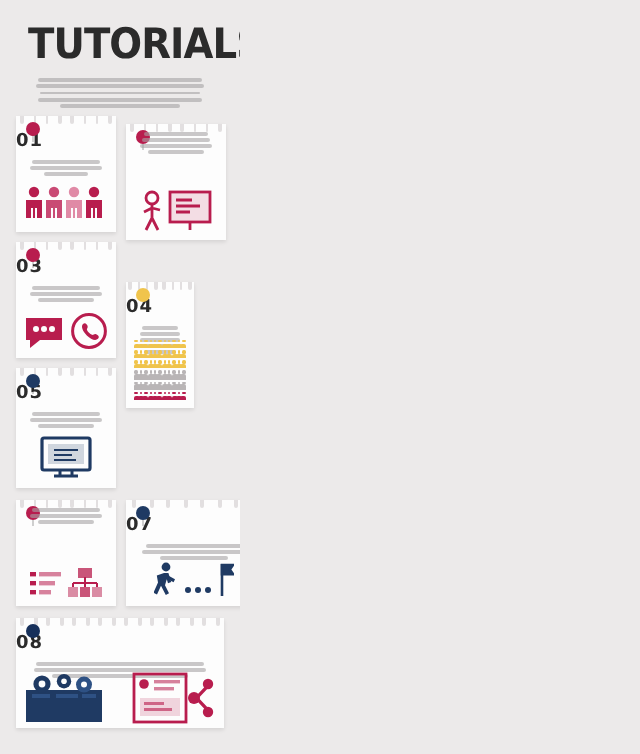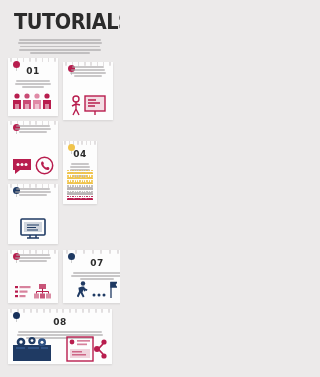--- a/index.html
+++ b/index.html
@@ -56,21 +56,21 @@
   .pin::after{
     content:"";position:absolute;left:50%;top:100%;
     width:1px;height:3px;margin-left:-.5px;background:rgba(0,0,0,.18);
   }
   .pin.crimson{background:#b81d4e;}
   .pin.yellow{background:#f0c44c;}
   .pin.navy{background:#1f3a63;}
   .pin.dark{background:#17305a;}
 
   .num{
-    text-align:center;font-family:"DejaVu Sans", sans-serif;
+    font-family:"DejaVu Sans", sans-serif;
     font-weight:700;font-size:9px;color:#2b2b2b;
     letter-spacing:.5px;margin-top:8px;
   }
   .body-lines{margin-top:4px;padding:0 6px;}
   .bl{
     height:1.5px;margin:0 auto 1.5px auto;border-radius:1px;
     background:#a7a3a5;opacity:.6;
   }
   .bl.w1{width:92%}.bl.w2{width:86%}.bl.w3{width:94%}
   .bl.w4{width:74%}.bl.w5{width:60%}.bl.w6{width:88%}
@@ -201,20 +201,21 @@
       <div class="notch"></div>
         <div class="notch"></div>
         <div class="notch"></div>
       <div class="notch"></div>
         <div class="notch"></div>
         <div class="notch"></div>
       <div class="notch"></div>
         <div class="notch"></div>
     </div>
     <div class="pin crimson"></div>
+    <div class="num">03</div>
     <div class="body-lines">
       <div class="bl w1"></div>
         <div class="bl w3"></div>
         <div class="bl w4"></div>
     </div>
     <div class="icons">
       <svg width="20" height="18" viewBox="0 0 20 18">
         <path d="M1 2h18v11H8l-5 4v-4H1z" fill="#b81d4e"></path>
         <circle cx="6" cy="7.5" r="1.5" fill="#fdfdfd"></circle>
         <circle cx="10" cy="7.5" r="1.5" fill="#fdfdfd"></circle>
@@ -532,20 +533,21 @@
       <div class="notch"></div>
         <div class="notch"></div>
         <div class="notch"></div>
       <div class="notch"></div>
         <div class="notch"></div>
         <div class="notch"></div>
       <div class="notch"></div>
         <div class="notch"></div>
     </div>
     <div class="pin navy"></div>
+    <div class="num">05</div>
     <div class="body-lines">
       <div class="bl w1"></div>
         <div class="bl w3"></div>
         <div class="bl w4"></div>
     </div>
     <div class="icons">
       <svg width="26" height="22" viewBox="0 0 26 22">
         <rect x="1" y="1" width="24" height="16" rx="1" fill="none" stroke="#1f3a63" stroke-width="1.6"></rect>
         <rect x="4" y="4" width="18" height="10" fill="#1f3a63" opacity=".2"></rect>
         <path d="M7 7h12M7 9.5h9M7 12h11" stroke="#1f3a63" stroke-width="1.1"></path>

